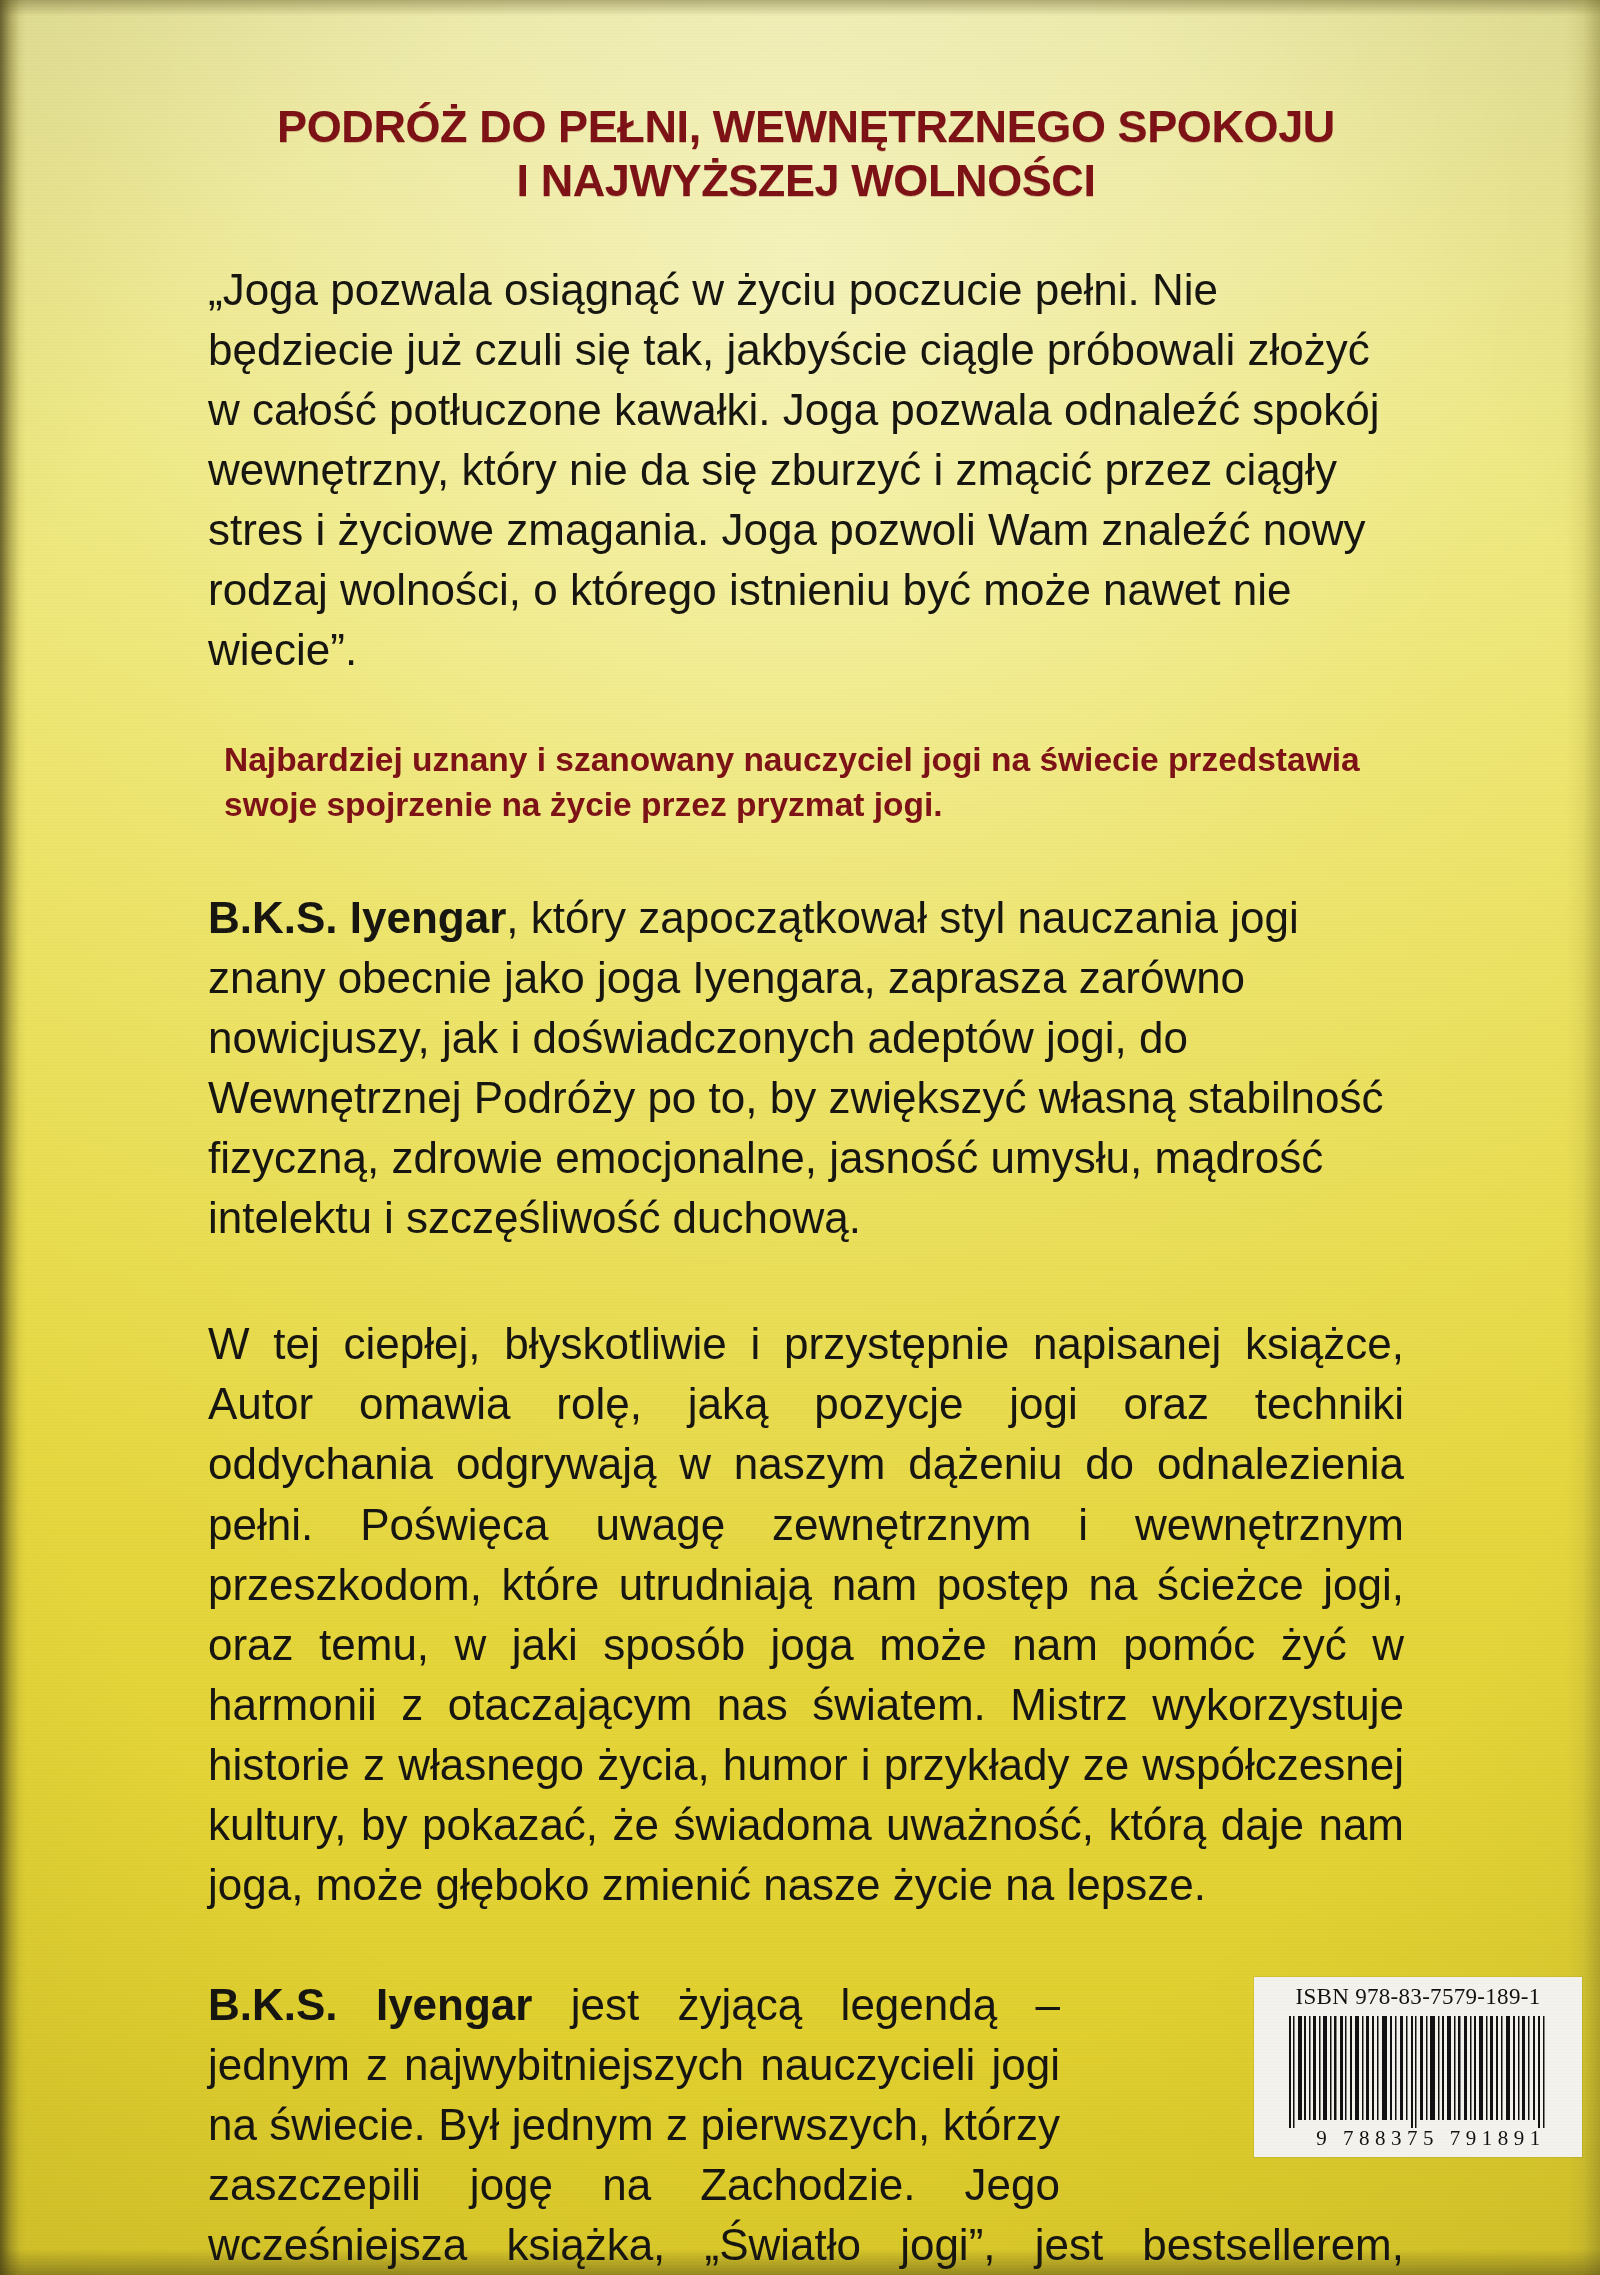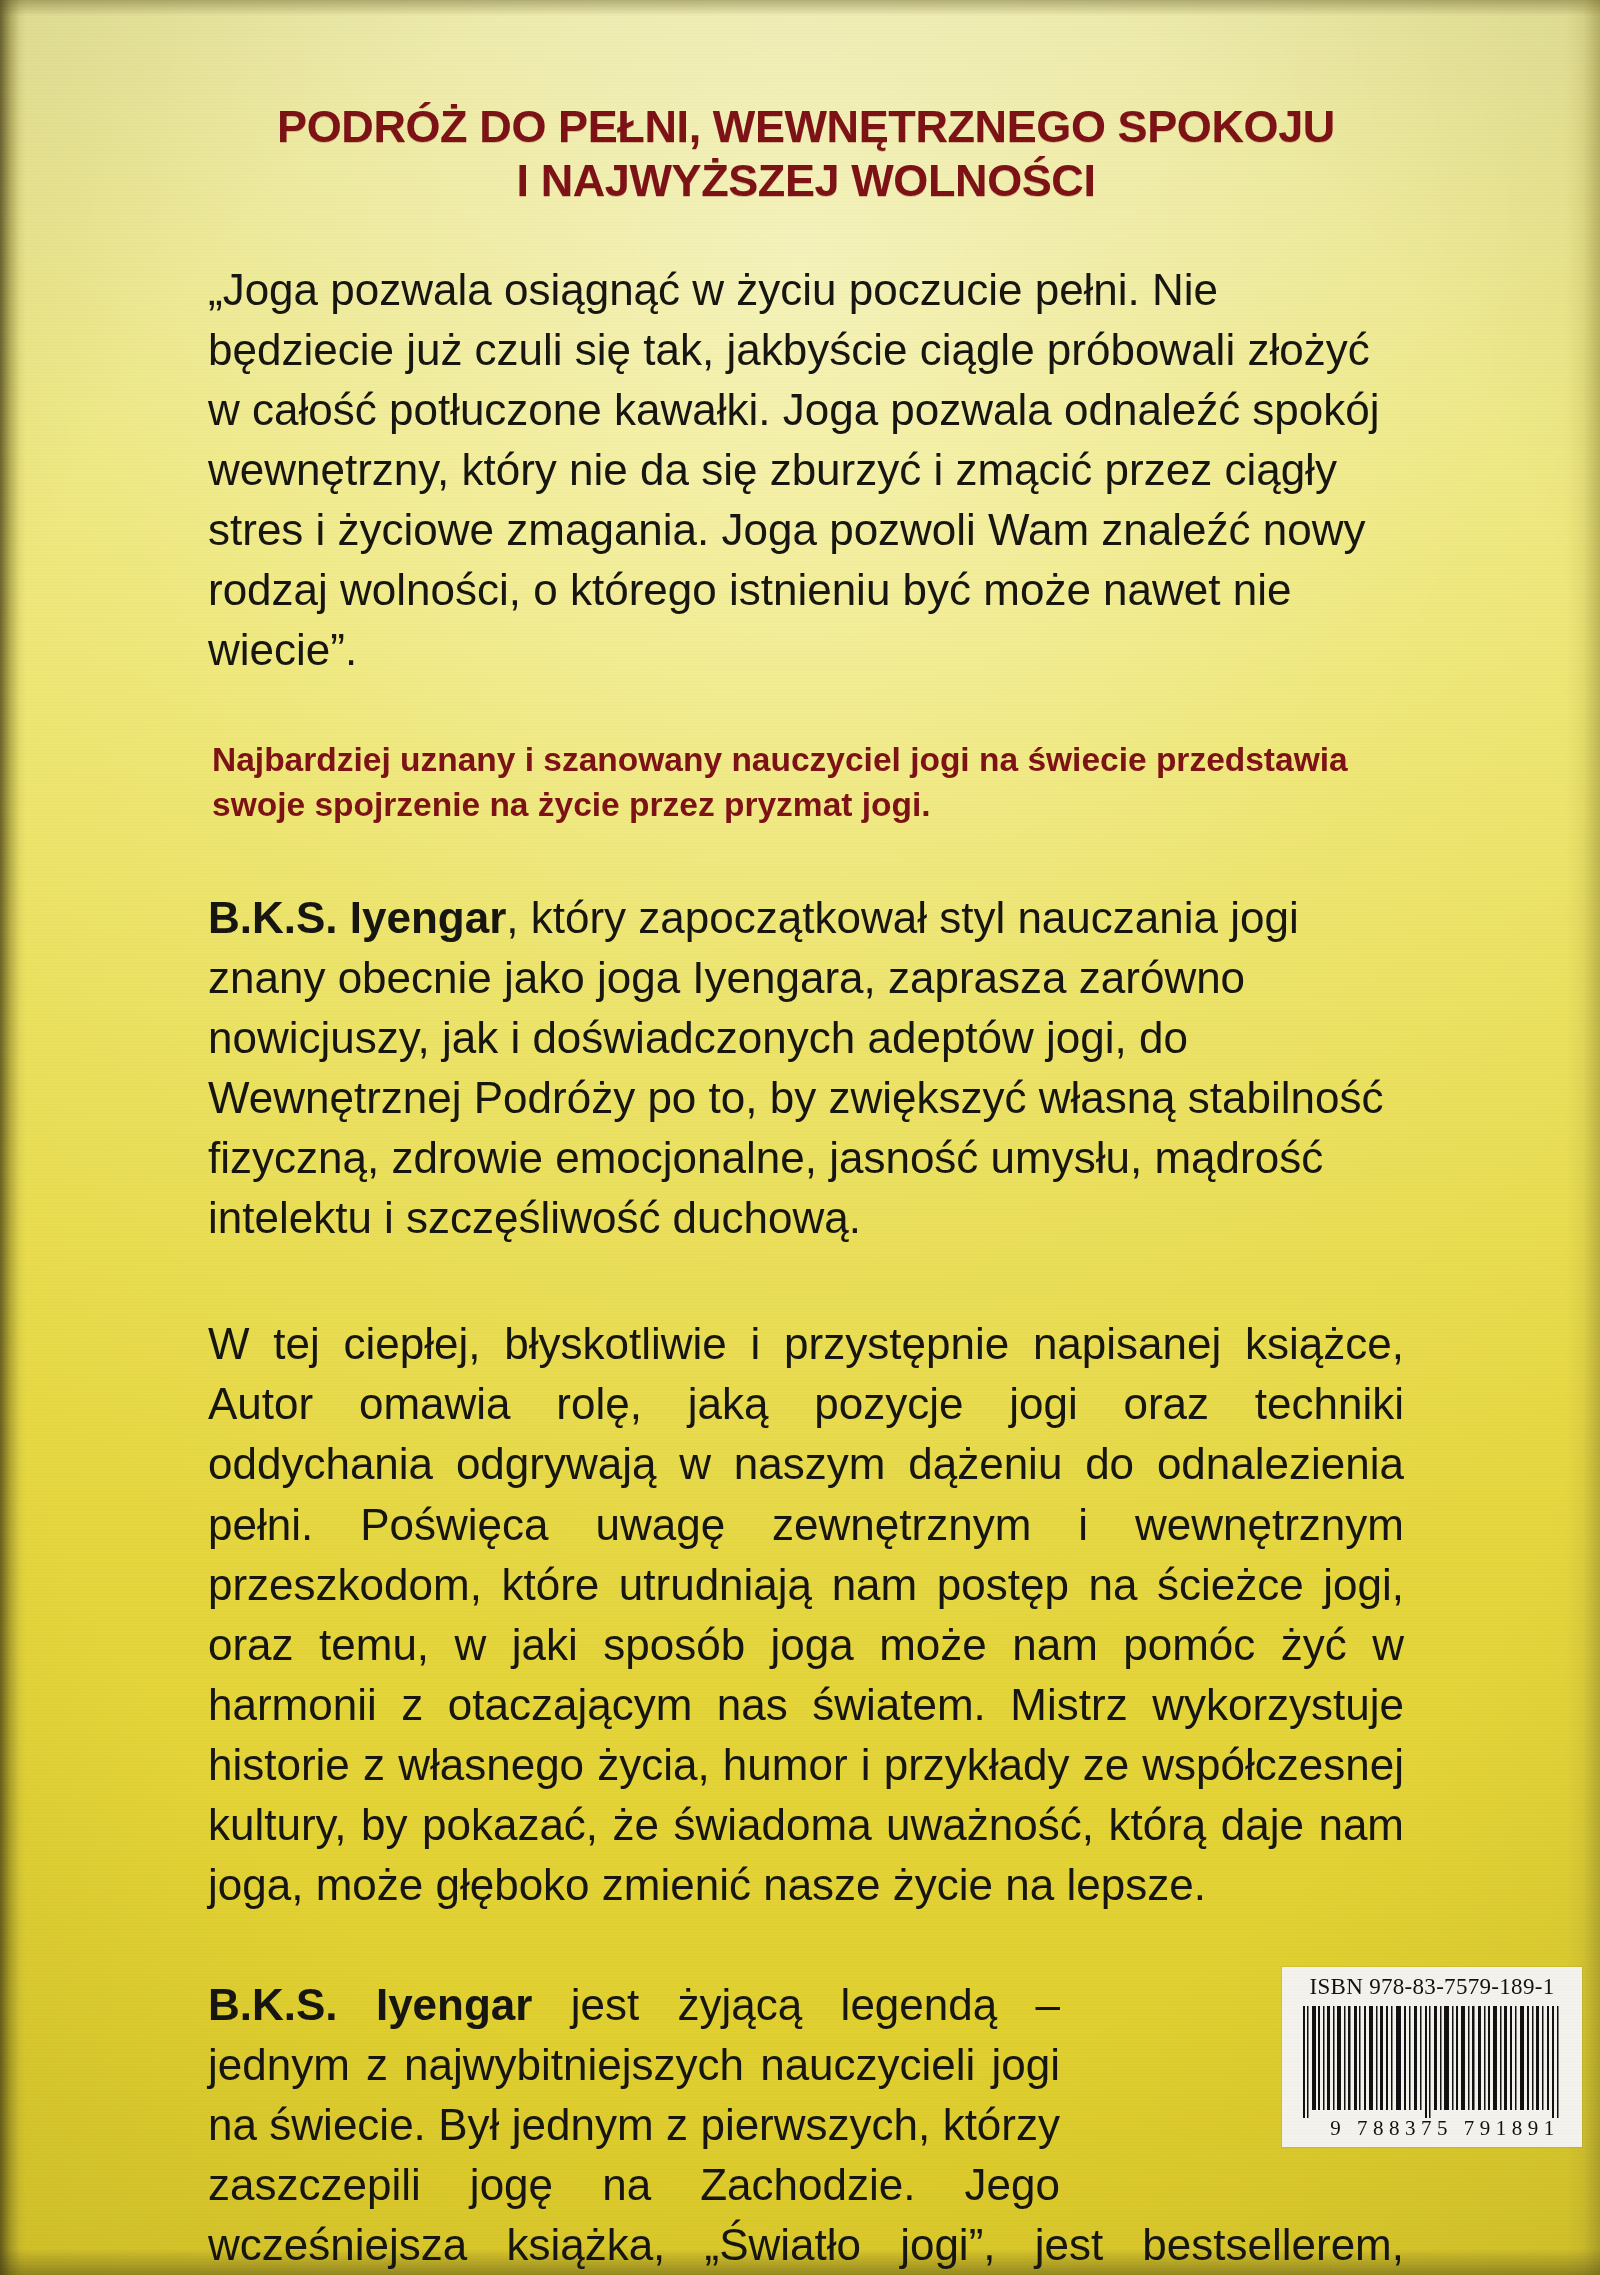--- a/index.html
+++ b/index.html
@@ -92,21 +92,21 @@
   }
   .para.justify { text-align: justify; text-justify: inter-word; }
 
   .quote { margin-top: 52px; }
 
   .redlead {
     color: #7d1216;
     font-weight: bold;
     font-size: 33.5px;
     line-height: 1.34;
-    margin: 4px;
+    margin: 16px;
     margin-top: 58px;
     text-align: left;
   }
 
   .authorpara { margin-top: 60px; }
   .bodypara   { margin-top: 66px; }
   .biopara    { margin-top: 60px; }
 
   b.name { font-weight: bold; color: #16150f; }
 
@@ -115,22 +115,22 @@
     float: right;
     width: 318px;
     height: 186px;
     shape-outside: margin-box;
     margin: 10px 0 0 26px;
   }
 
   .barcode {
     position: absolute;
     right: 18px;
-    bottom: 128px;
-    width: 300px;
+    bottom: 118px;
+    width: 328px;
     height: 180px;
     background: #f4f2ec;
     box-shadow: 0 0 0 1px rgba(0,0,0,0.06);
     display: flex;
     flex-direction: column;
     align-items: center;
     padding-top: 7px;
     box-sizing: border-box;
   }
   .isbn-text {

